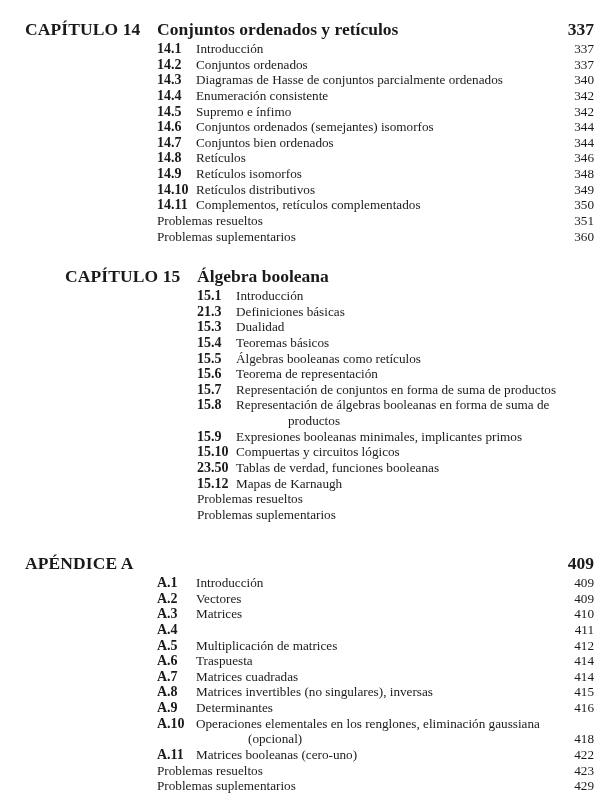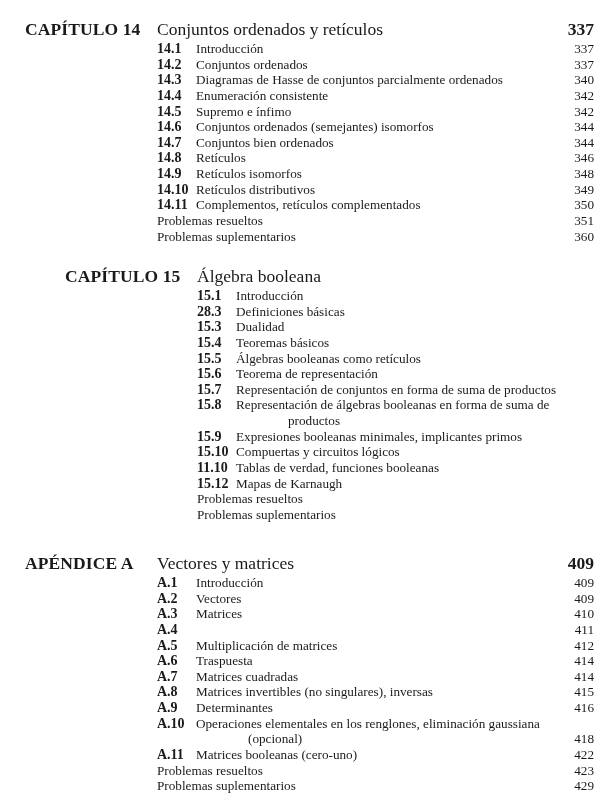--- a/index.html
+++ b/index.html
@@ -3,21 +3,21 @@
 <meta charset="utf-8">
 <style>
   html, body { margin: 0; padding: 0; }
   body {
     width: 600px; height: 804px; background: #ffffff; position: relative; overflow: hidden;
     font-family: "Liberation Serif", "DejaVu Serif", serif; color: #1a1a1a;
   }
   .chapter { position: absolute; left: 10px; width: 600px; }
   .ch-head { position: relative; height: 22px; }
   .ch-label { position: absolute; left: 15px; top: 0; font-weight: bold; font-size: 17.5px; letter-spacing: 0.1px; }
-  .ch-title { position: absolute; left: 147px; top: 0; font-weight: normal; font-size: 17.5px; }
+  .ch-title { position: absolute; left: 147px; top: 0; font-weight: bold; font-size: 17.5px; }
   .ch-page { position: absolute; right: 16px; top: 0; font-weight: bold; font-size: 17.5px; }
   .row { position: relative; height: 15.65px; font-size: 13.2px; line-height: 15.65px; }
   .row .num { position: absolute; left: 147px; font-weight: bold; font-size: 14px; }
   .row .txt { position: absolute; left: 186px; white-space: nowrap; }
   .row .txt.plain { left: 147px; }
   .row .txt.cont { left: 238px; }
   .row .pg { position: absolute; right: 16px; }
 </style>
 </head>
 <body>
@@ -98,21 +98,21 @@
         <span class="ch-label">CAPÍTULO 15</span>
         <span class="ch-title">Álgebra booleana</span>
         <span class="ch-page">368</span>
       </div>
       <div class="row">
         <span class="num">15.1</span>
         <span class="txt">Introducción</span>
         <span class="pg">368</span>
       </div>
       <div class="row">
-        <span class="num">28.3</span>
+        <span class="num">21.3</span>
         <span class="txt">Definiciones básicas</span>
         <span class="pg">368</span>
       </div>
       <div class="row">
         <span class="num">15.3</span>
         <span class="txt">Dualidad</span>
         <span class="pg">369</span>
       </div>
       <div class="row">
         <span class="num">15.4</span>
@@ -146,42 +146,41 @@
         <span class="num">15.9</span>
         <span class="txt">Expresiones booleanas minimales, implicantes primos</span>
         <span class="pg">375</span>
       </div>
       <div class="row">
         <span class="num">15.10</span>
         <span class="txt">Compuertas y circuitos lógicos</span>
         <span class="pg">377</span>
       </div>
       <div class="row">
-        <span class="num">11.10</span>
+        <span class="num">23.50</span>
         <span class="txt">Tablas de verdad, funciones booleanas</span>
         <span class="pg">381</span>
       </div>
       <div class="row">
         <span class="num">15.12</span>
         <span class="txt">Mapas de Karnaugh</span>
         <span class="pg">383</span>
       </div>
       <div class="row">
         <span class="txt plain">Problemas resueltos</span>
         <span class="pg">389</span>
       </div>
       <div class="row">
         <span class="txt plain">Problemas suplementarios</span>
         <span class="pg">403</span>
       </div>
     </div>
     <div class="chapter" style="top: 553px;">
       <div class="ch-head">
         <span class="ch-label">APÉNDICE A</span>
-        <span class="ch-title">Vectores y matrices</span>
         <span class="ch-page">409</span>
       </div>
       <div class="row">
         <span class="num">A.1</span>
         <span class="txt">Introducción</span>
         <span class="pg">409</span>
       </div>
       <div class="row">
         <span class="num">A.2</span>
         <span class="txt">Vectores</span>

